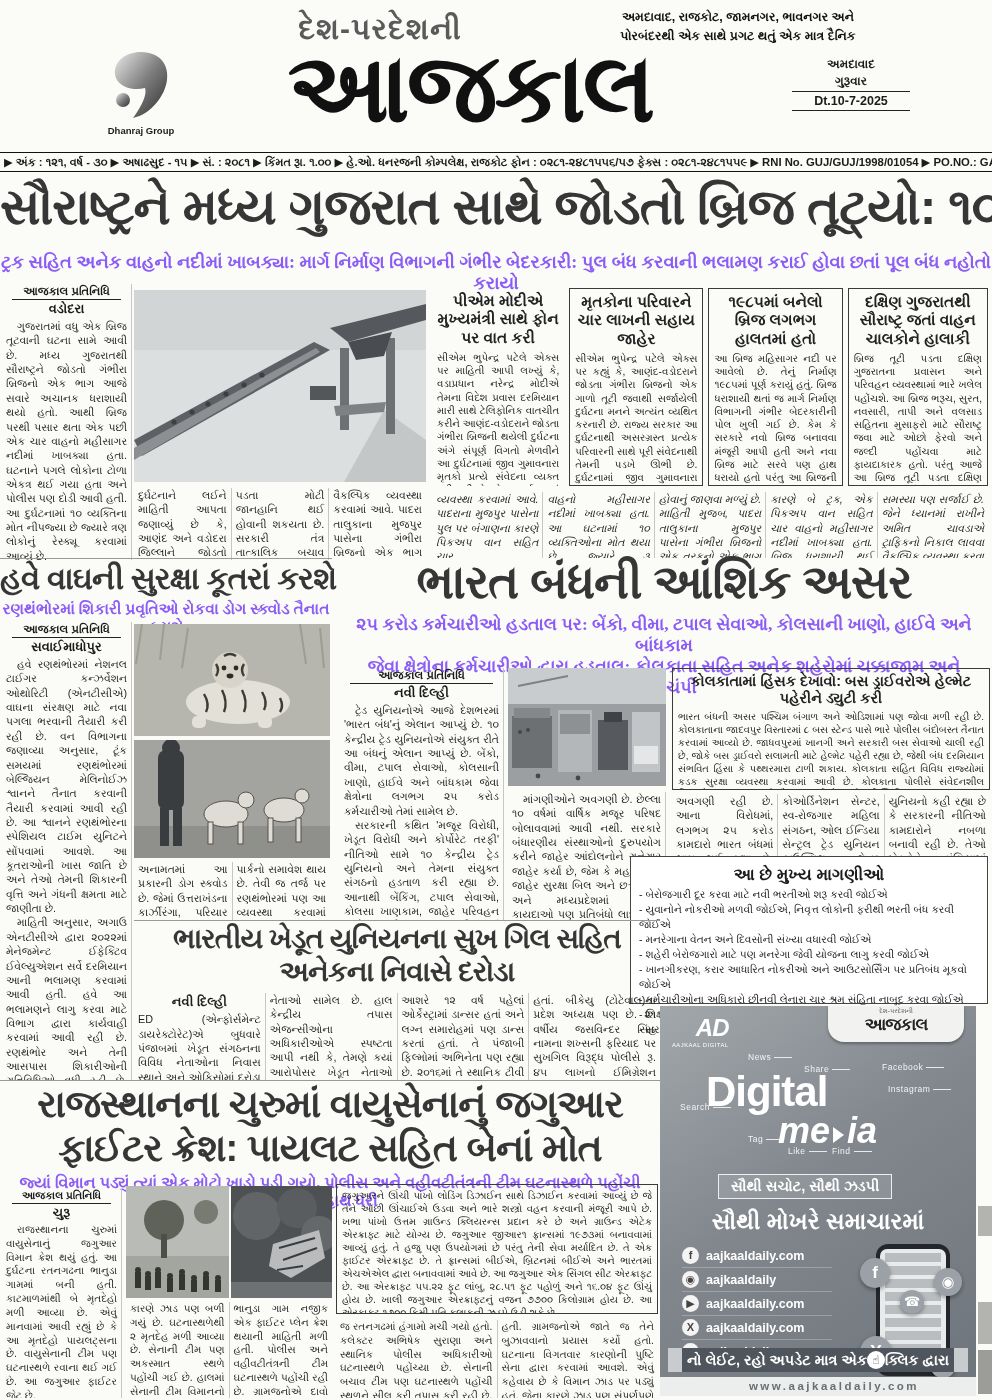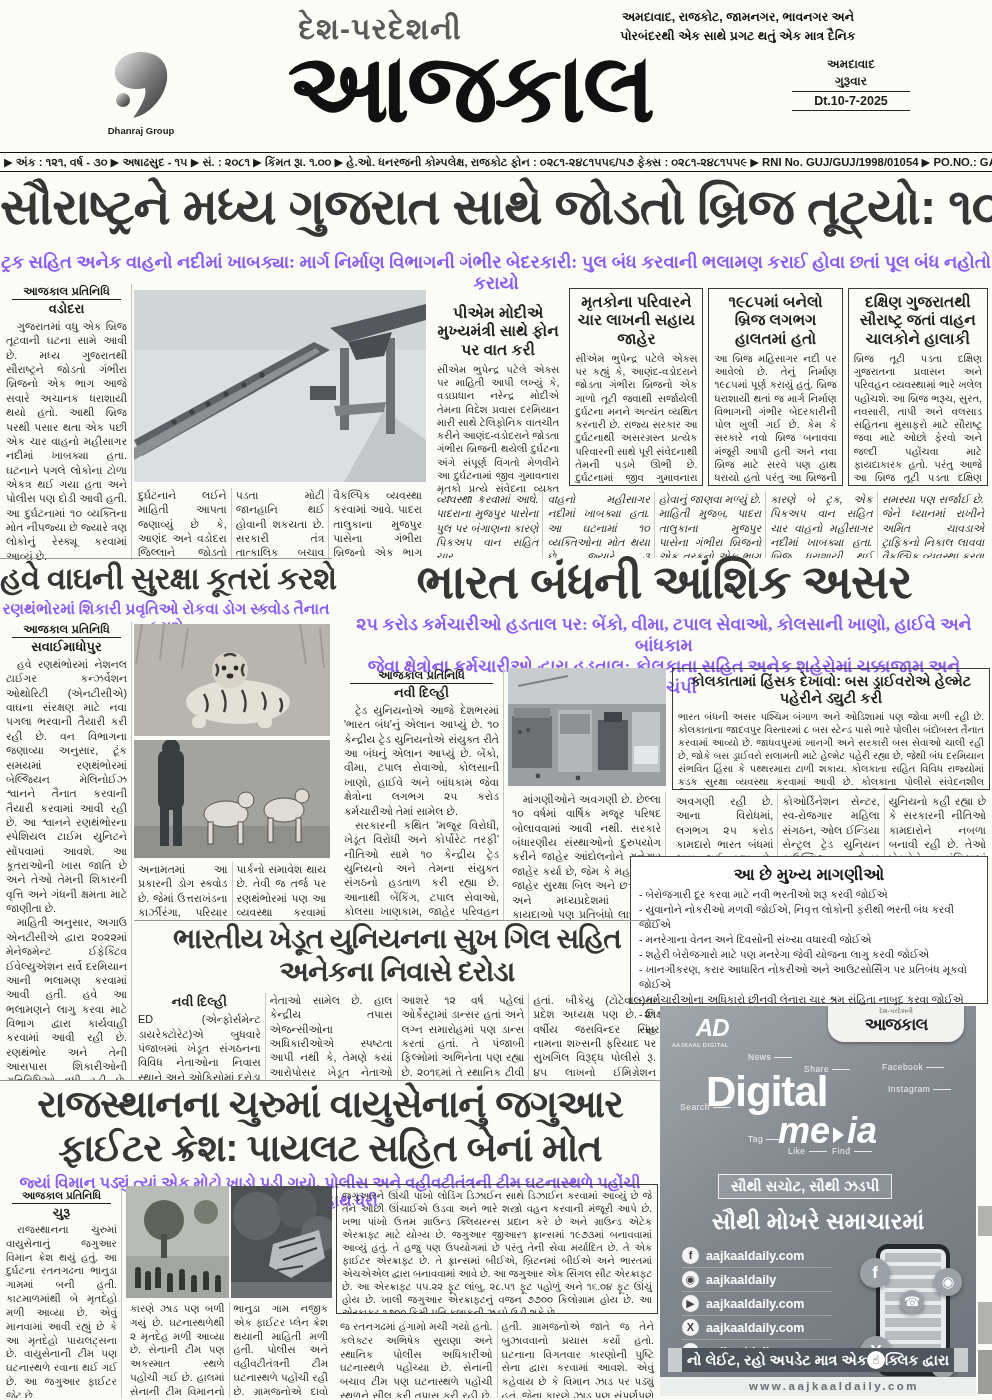--- a/index.html
+++ b/index.html
@@ -9,21 +9,21 @@
   .center { text-align:center; }
   .bodytext { font-size:10.8px; line-height:1.33; text-align:justify; color:#1f1f1f; }
   .bodytext p { text-indent:11px; }
   .vsep { border-right:1px solid #c6c6c2; }
   .byline-label { font-size:11.5px; font-weight:bold; text-align:center; padding:1px 0; }
   .byline-rule { border-bottom:1.2px solid #222; margin:0 6px 1px 6px; }
   .dateline { font-size:13px; font-weight:bold; text-align:center; margin-bottom:2px; }
   .headline { font-weight:800; color:#363636; letter-spacing:-1px; white-space:nowrap; }
   .subhead { font-weight:700; color:#8b5cf6;font-family:Liberation Serif, serif; }
   .sidebox { border:1px solid #3a3a3a; padding:4px 5px; overflow:hidden; }
-  .sidebox.noborder { border:none;margin-top:12px; }
+  .sidebox.noborder { border:none; }
   .boxtitle { font-size:15.5px; font-weight:800; line-height:1.18; text-align:center; margin-bottom:4px; color:#222; }
   .boxbody { font-size:10.2px; line-height:1.3; text-align:justify; }
   .cols { display:flex; }
   .cols > div { flex:1; padding:0 4px; overflow:hidden; }
   .cols > div:not(:last-child){ border-right:1px solid #c6c6c2; }
   .photo { background:#d7d9da; overflow:hidden; }
   .photo svg { display:block; }
   
   #masthead-title { font-weight:900; font-size:96px; line-height:1; color:#111; letter-spacing:-3px; white-space:nowrap; }
   #tagline { font-size:30px; font-weight:800; color:#5a5a5a; letter-spacing:1px; }

